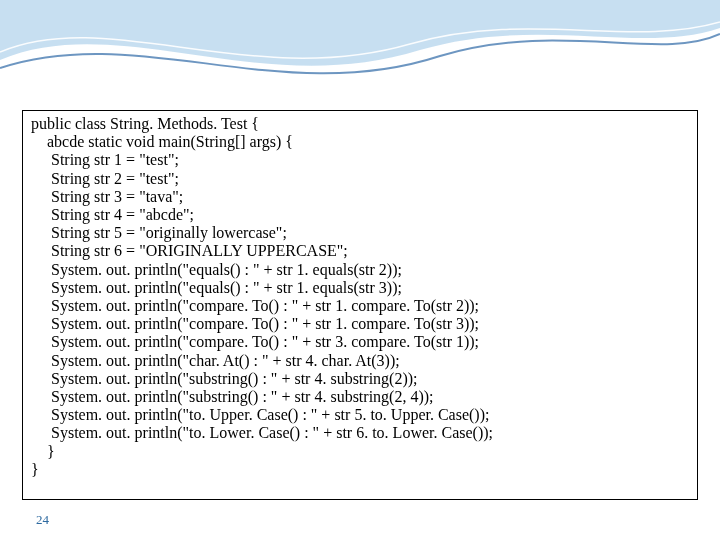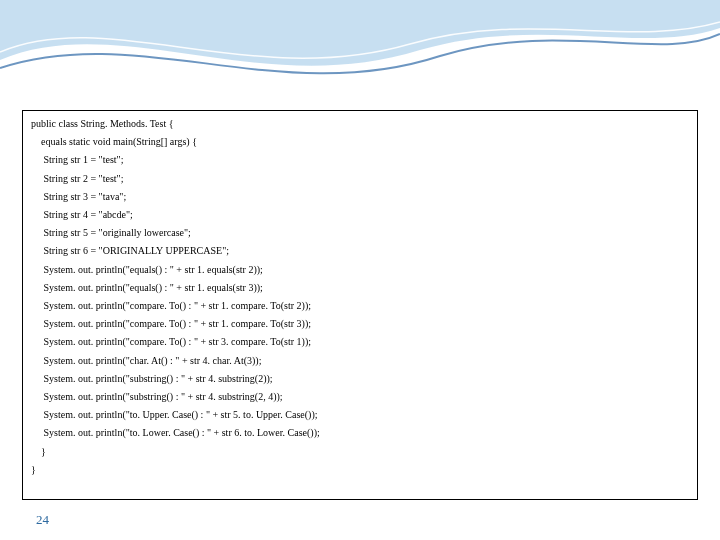--- a/index.html
+++ b/index.html
@@ -20,21 +20,21 @@
     top: 110px;
     left: 22px;
     width: 676px;
     height: 390px;
     border: 1px solid #000;
     background: #fff;
     padding: 4px 8px;
   }
   .code-line {
     font-family: "Times New Roman", serif;
-    font-size: 10px;
+    font-size: 16px;
     line-height: 18.2px;
     color: #000;
     white-space: pre;
   }
   .page-num {
     position: absolute;
     bottom: 12px;
     left: 36px;
     font-size: 13px;
     color: #2e6aa0;
@@ -46,21 +46,21 @@
 <body>
 
 <svg class="wave-bg" viewBox="0 0 720 100" preserveAspectRatio="none">
   <path d="M0,60 C120,10 260,100 420,50 C540,15 640,55 720,28 L720,0 L0,0 Z" fill="#5fa3d8" opacity="0.35"></path>
   <path d="M0,68 C140,22 280,108 440,56 C560,20 660,62 720,34" fill="none" stroke="#2f6aa6" stroke-width="2" opacity="0.7"></path>
   <path d="M0,52 C110,6 250,90 410,44 C530,10 630,48 720,22" fill="none" stroke="#ffffff" stroke-width="1.5" opacity="0.9"></path>
 </svg>
 
 <div class="content">
   <div class="code-line">public class String. Methods. Test {</div>
-  <div class="code-line">    equals static void main(String[] args) {</div>
+  <div class="code-line">    abcde static void main(String[] args) {</div>
   <div class="code-line">     String str 1 = "test";</div>
   <div class="code-line">     String str 2 = "test";</div>
   <div class="code-line">     String str 3 = "tava";</div>
   <div class="code-line">     String str 4 = "abcde";</div>
   <div class="code-line">     String str 5 = "originally lowercase";</div>
   <div class="code-line">     String str 6 = "ORIGINALLY UPPERCASE";</div>
   <div class="code-line">     System. out. println("equals() : " + str 1. equals(str 2));</div>
   <div class="code-line">     System. out. println("equals() : " + str 1. equals(str 3));</div>
   <div class="code-line">     System. out. println("compare. To() : " + str 1. compare. To(str 2));</div>
   <div class="code-line">     System. out. println("compare. To() : " + str 1. compare. To(str 3));</div>

